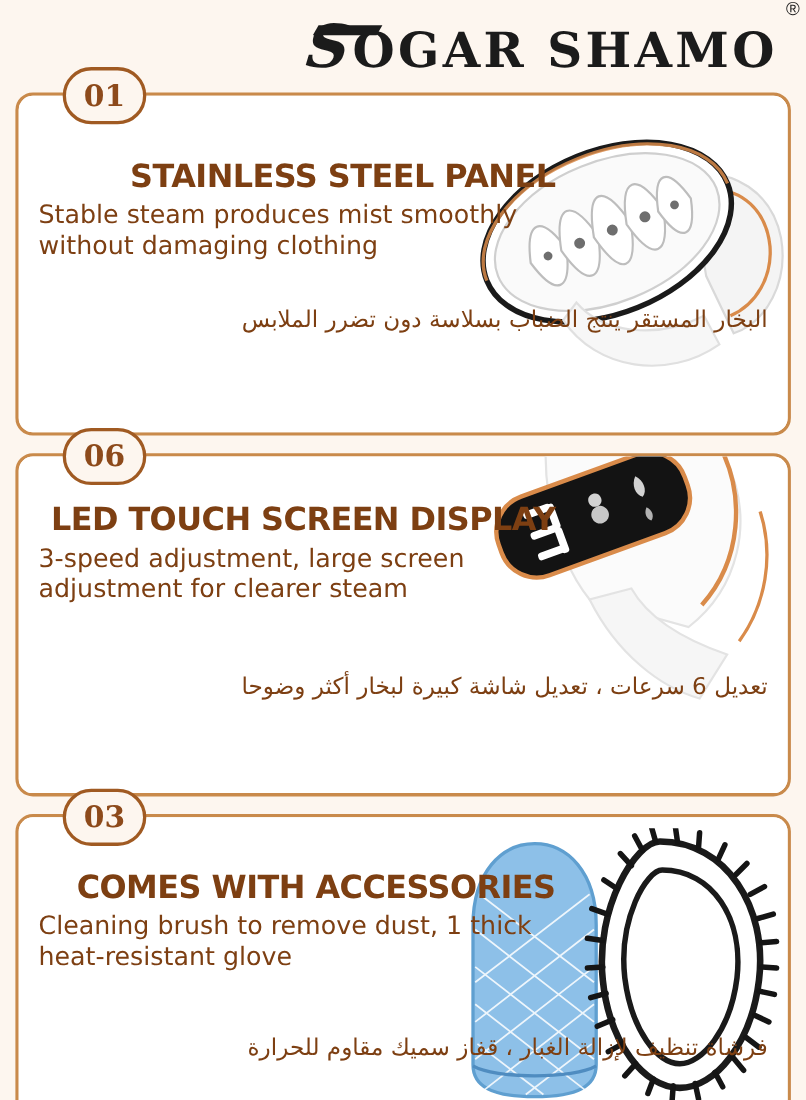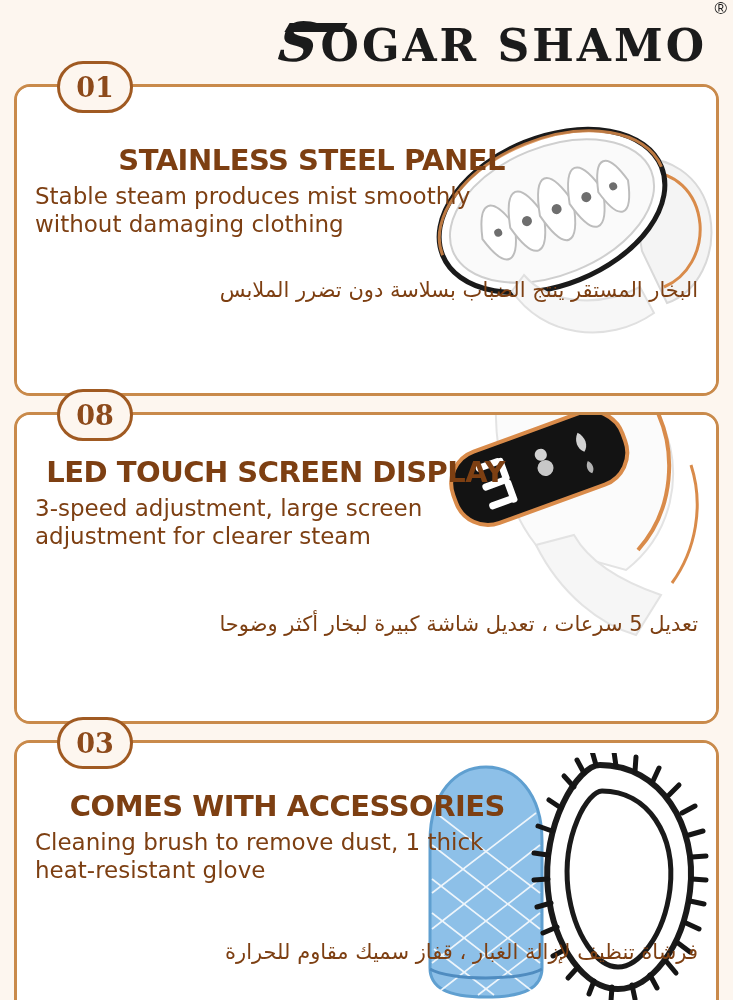--- a/index.html
+++ b/index.html
@@ -234,21 +234,21 @@
 
       <div class="text-block">
         <div class="headline">STAINLESS STEEL PANEL</div>
         <div class="sub">Stable steam produces mist smoothly without damaging clothing</div>
       </div>
       <div class="arabic">البخار المستقر ينتج الضباب بسلاسة دون تضرر الملابس</div>
     </div>
   </div>
 
   <div class="card" id="card2">
-    <div class="badge">08</div>
+    <div class="badge">06</div>
     <div class="card-inner">
 
       <svg class="art" id="art2" viewBox="0 0 340 340">
 
         <path d="M120 0 C180 -10 250 20 275 75 C300 130 285 190 240 225 L150 200 C110 150 100 60 120 0 Z" fill="#fbfbfb" stroke="#e3e3e3" stroke-width="2"></path>
 
         <path d="M268 60 C292 105 288 165 252 205" fill="none" stroke="#d98b4a" stroke-width="4"></path>
         <path d="M305 120 C318 160 310 205 286 238" fill="none" stroke="#d98b4a" stroke-width="3"></path>
 
         <path d="M150 200 C175 250 215 280 250 290 L275 250 C240 238 205 220 188 190 Z" fill="#f6f6f6" stroke="#e3e3e3" stroke-width="2"></path>
@@ -270,21 +270,21 @@
             <path d="M200 104 C206 110 206 120 200 124 C194 120 194 110 200 104 Z" opacity="0.9"></path>
             <path d="M200 134 C204 138 204 144 200 147 C196 144 196 138 200 134 Z" opacity="0.75"></path>
           </g>
         </g>
       </svg>
 
       <div class="text-block">
         <div class="headline">LED TOUCH SCREEN DISPLAY</div>
         <div class="sub">3-speed adjustment, large screen adjustment for clearer steam</div>
       </div>
-      <div class="arabic">تعديل 5 سرعات ، تعديل شاشة كبيرة لبخار أكثر وضوحا</div>
+      <div class="arabic">تعديل 6 سرعات ، تعديل شاشة كبيرة لبخار أكثر وضوحا</div>
     </div>
   </div>
 
   <div class="card" id="card3">
     <div class="badge">03</div>
     <div class="card-inner">
 
       <svg class="art" id="art3" viewBox="0 0 320 255">
 
         <g>

